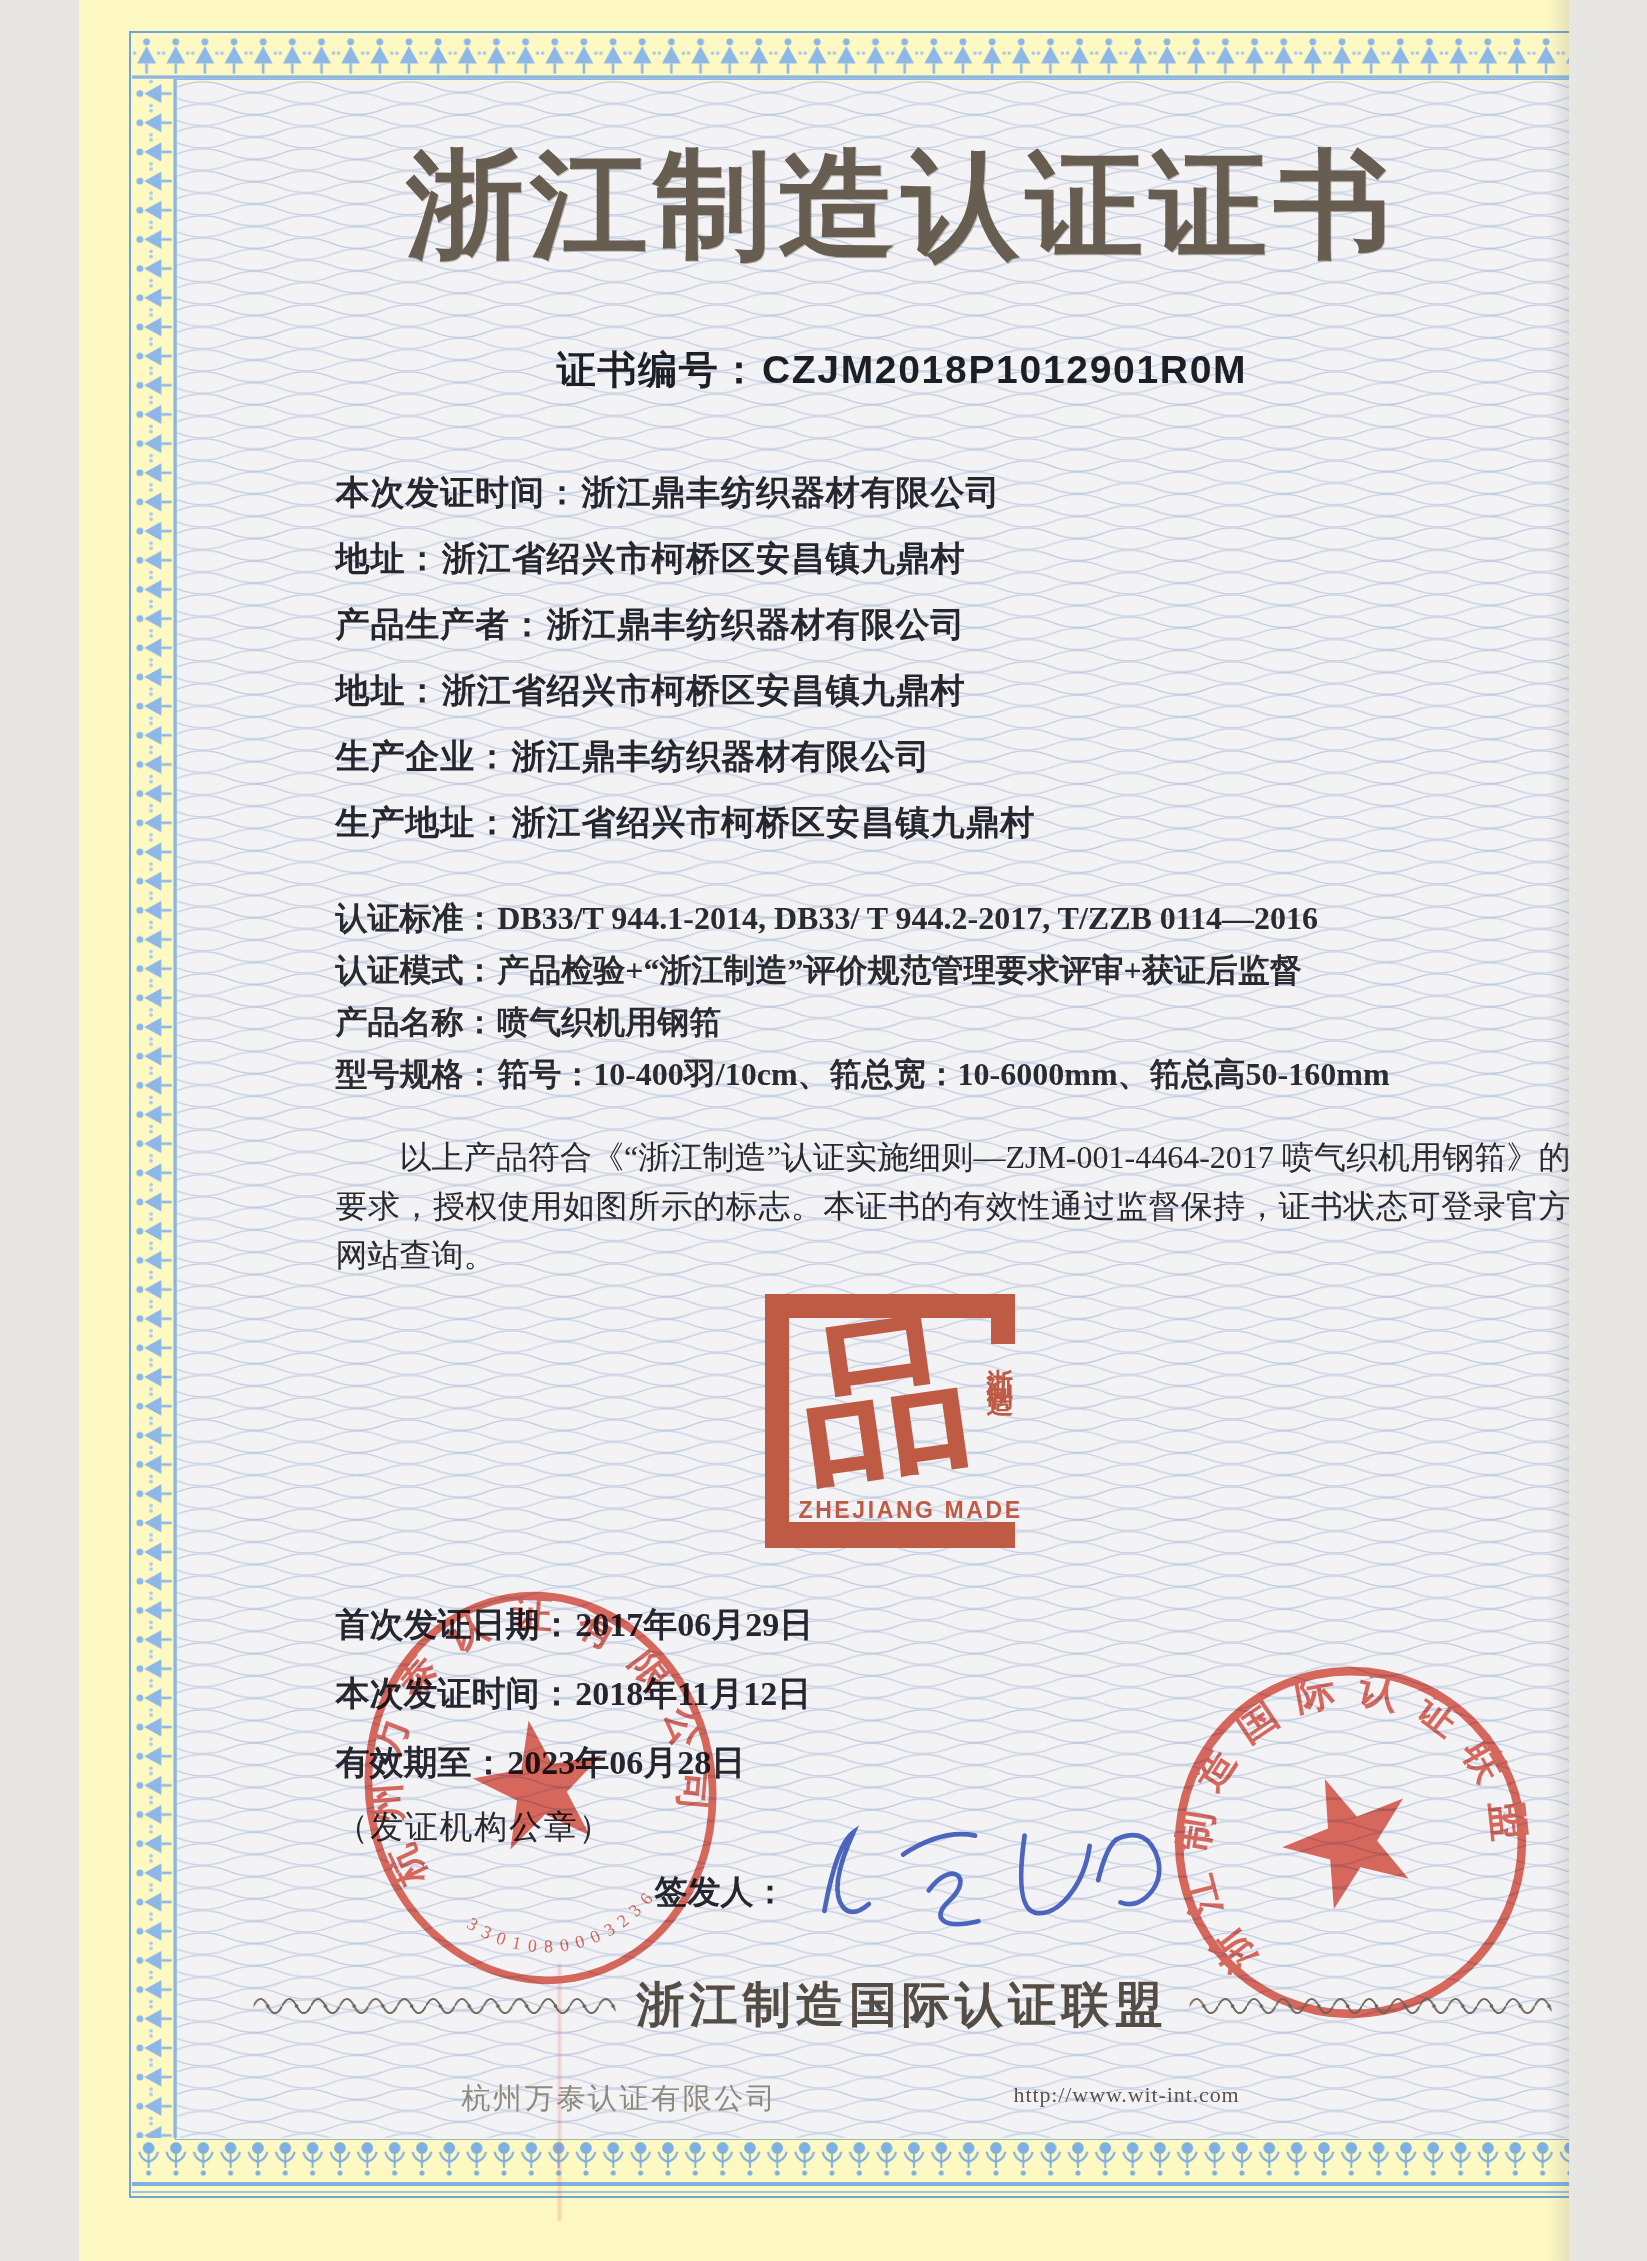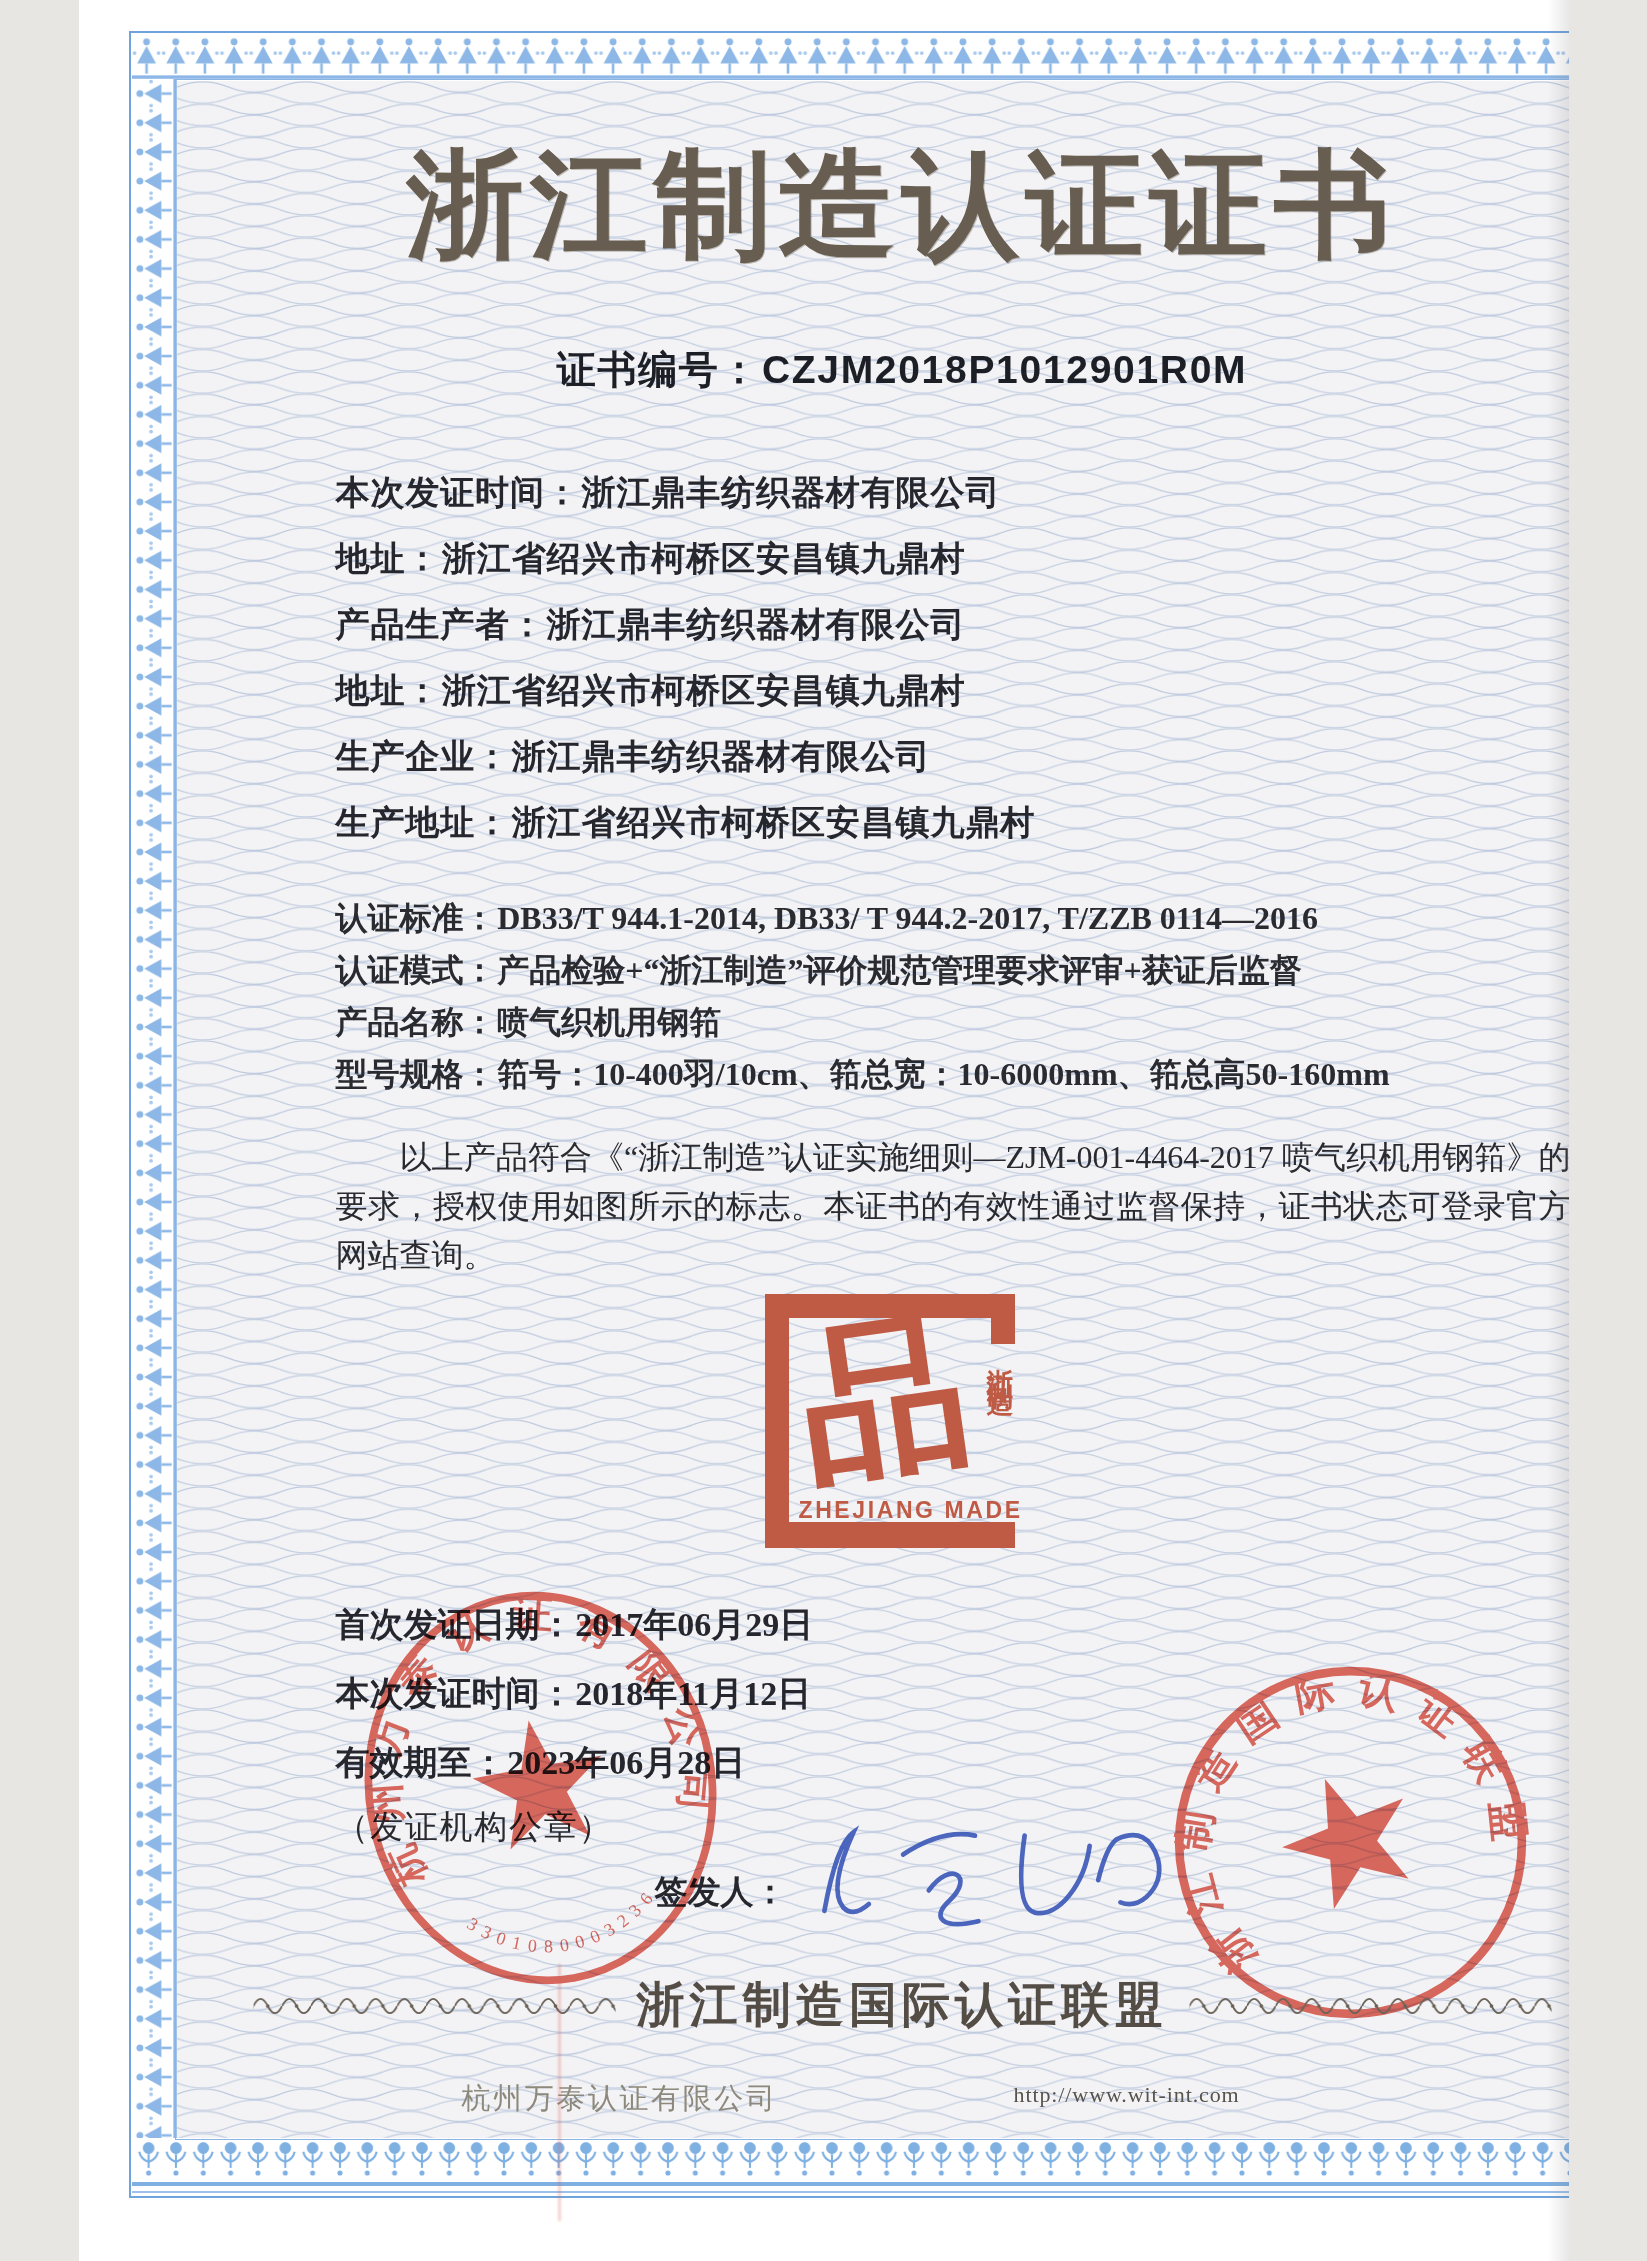--- a/index.html
+++ b/index.html
@@ -1,18 +1,18 @@
 <!DOCTYPE html>
 <html style="font-size:13.7px"><head>
 <meta charset="utf-8">
 <style>
   html,body{margin:0;padding:0;background:#e8e6e2;}
   .page{
     position:relative;width:1490px;height:2261px;margin:0 auto;
-    background:#ffffff;overflow:hidden;
+    background:#fef9c3;overflow:hidden;
     font-family:"Liberation Serif","DejaVu Serif",serif;
     color:#23242b;
   }
   .abs{position:absolute;}
   
   .frame{left:50px;top:31px;width:1556px;height:2167px;border:2.6px solid #6fa3dd;box-sizing:border-box;}
   
   .inner-line{left:96px;top:79px;width:1469px;height:2061px;border:1.7px solid #8ab4e4;box-sizing:border-box;}
   .band{pointer-events:none;}
   .waves-bg{left:98px;top:81px;width:1465px;height:2057px;}

